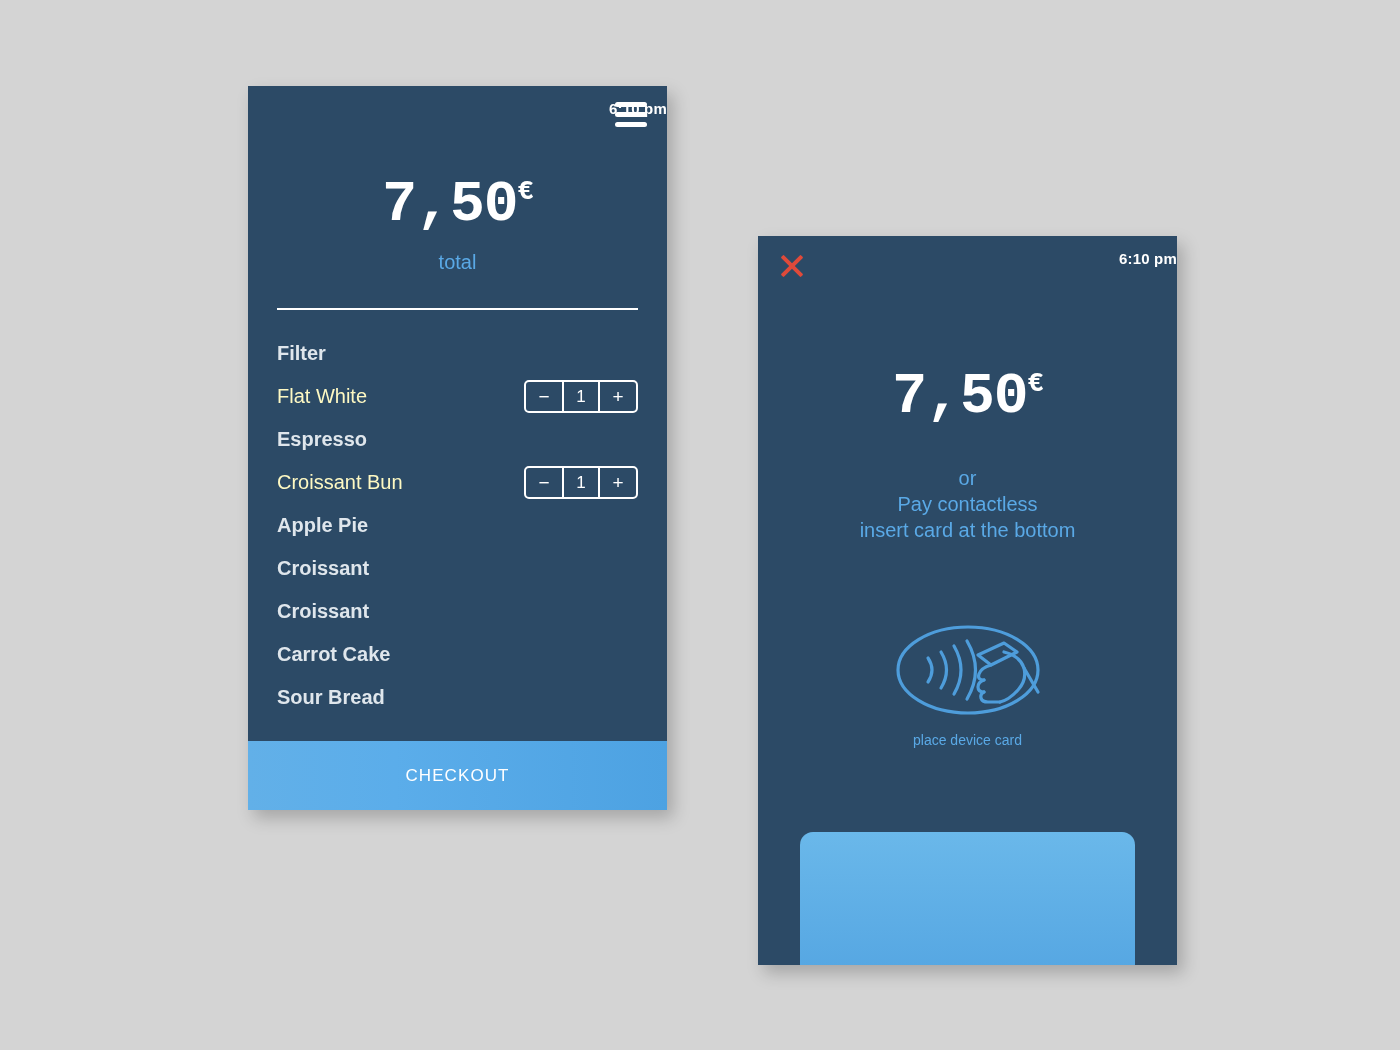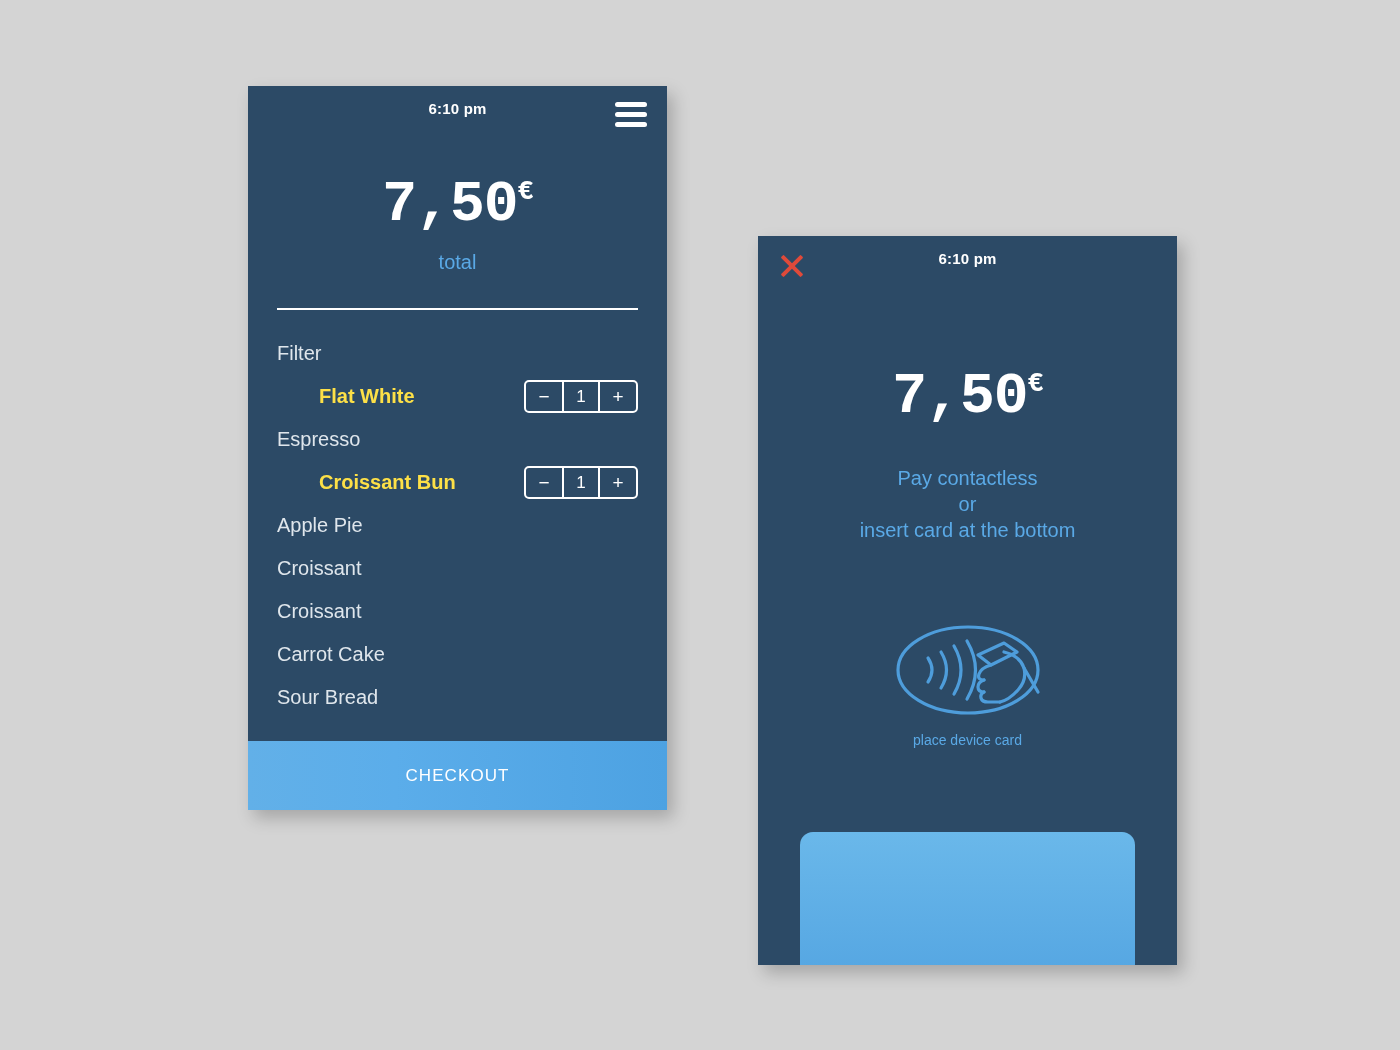--- a/index.html
+++ b/index.html
@@ -32,21 +32,21 @@
   }
 
   .statusbar {
     position: relative;
     height: 48px;
   }
   .clock {
     position: absolute;
     left: 0; right: 0;
     top: 14px;
-    text-align: center;
+    text-align: right;
     color: #ffffff;
     font-size: 15px;
     font-weight: bold;
     letter-spacing: 0.2px;
   }
 
   .hamburger {
     position: absolute;
     right: 20px;
     top: 16px;
@@ -103,25 +103,25 @@
   .item-row {
     height: 43px;
     display: flex;
     align-items: center;
     justify-content: space-between;
   }
   .item-name {
     color: #dfe6ec;
     font-size: 20px;
     white-space: nowrap;
+    font-weight: bold;
   }
   .item-row.selected .item-name {
-    color: #fde047;
-    font-weight: bold;
-    margin-left: 42px;
+    color: #fef9c3;
+    font-weight: normal;
   }
 
   
   .stepper {
     display: flex;
     align-items: stretch;
     border: 2px solid #ffffff;
     border-radius: 5px;
     height: 29px;
     overflow: hidden;
@@ -299,22 +299,22 @@
     <div class="clock">6:10 pm</div>
   </div>
 
   <div class="pay-amount-block">
     <div class="amount">
       <span>7,50</span><span class="cur">€</span>
     </div>
   </div>
 
   <div class="pay-hint">
+    <div>or</div>
     <div>Pay contactless</div>
-    <div>or</div>
     <div>insert card at the bottom</div>
   </div>
 
   <div class="nfc-block">
     <svg width="146" height="92" viewBox="0 0 146 92">
       <g fill="none" stroke="#4e9ddb" stroke-width="3.2" stroke-linecap="round" stroke-linejoin="round">
         <ellipse cx="73" cy="46" rx="70" ry="43"></ellipse>
         <path d="M33 34 q8 12 0 24"></path>
         <path d="M46 28 q11 18 0 36"></path>
         <path d="M59 22 q14 24 0 48"></path>

